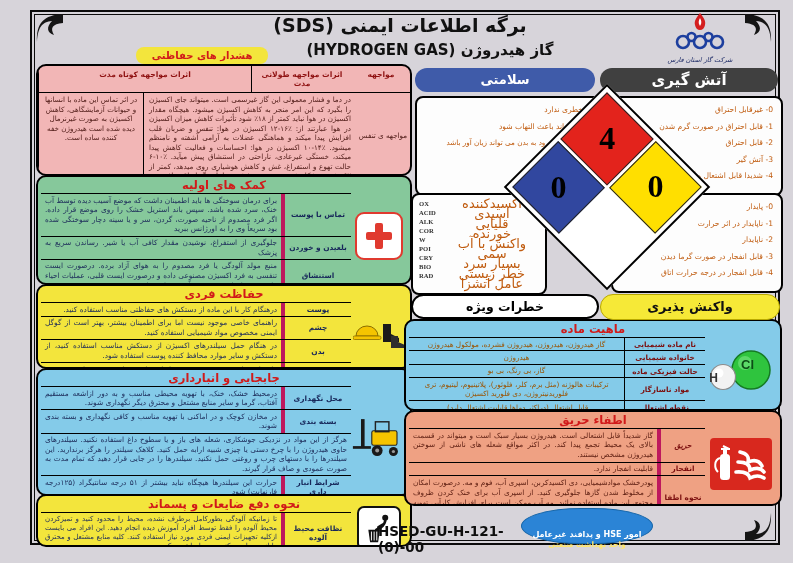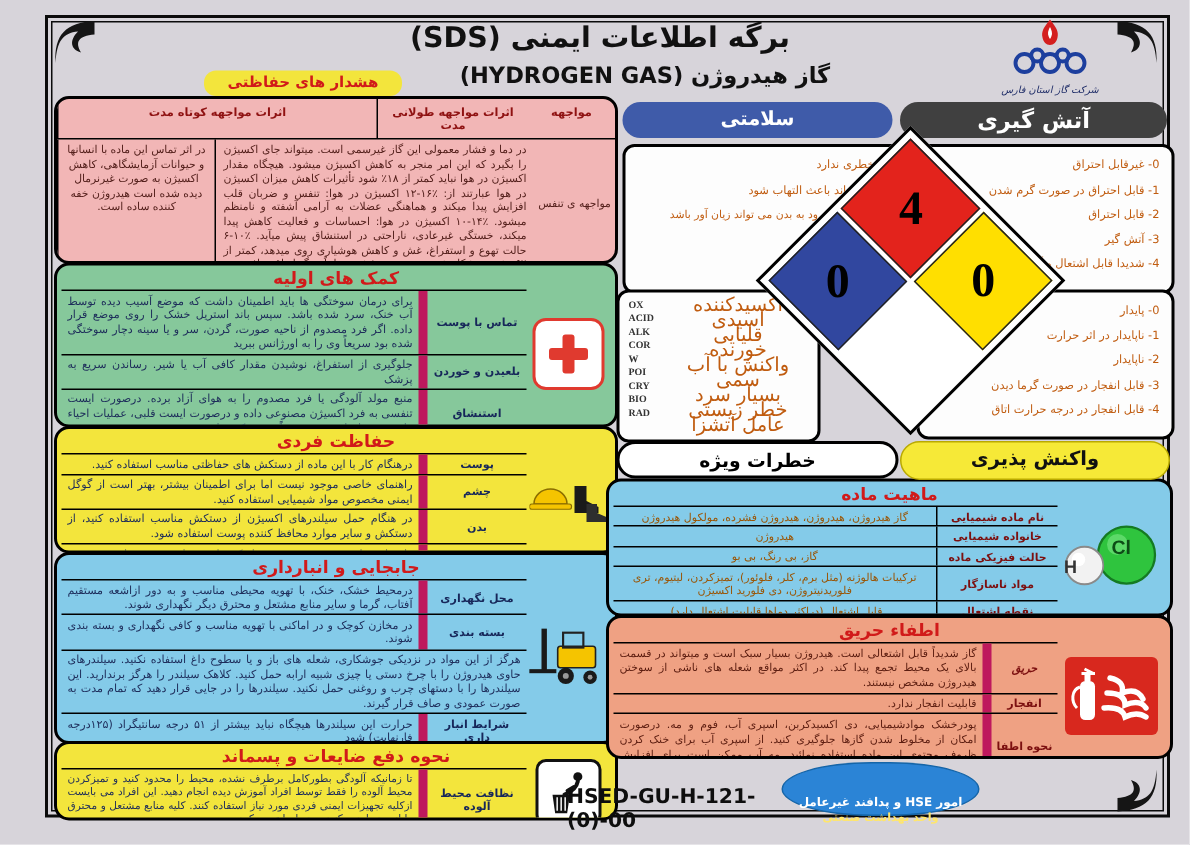--- a/index.html
+++ b/index.html
@@ -21,21 +21,21 @@
                 font-style:italic;margin-top:-2px;}
   
   .panel{position:absolute;border:2px solid #000;border-radius:10px;direction:rtl;overflow:hidden;z-index:1;}
   .ptitle{text-align:center;font-weight:bold;color:#d11a1a;font-size:11.5px;padding:1px 0 1px 0;}
   .pbody{display:flex;padding:0 3px 2px 3px;}
   .icon-col{width:56px;display:flex;align-items:center;justify-content:center;flex:none;}
   .rows{flex:1;display:flex;flex-direction:column;border-top:1px solid #000;}
   .row{display:flex;align-items:stretch;}
   .row + .row{border-top:1px solid #000;}
   .lbl{width:62px;flex:none;display:flex;align-items:center;justify-content:center;text-align:center;
-       font-weight:bold;font-size:7.4px;color:#17275a;border-left:6px solid #be185d;padding:1px 2px;}
+       font-weight:bold;font-size:7.4px;color:#17275a;border-left:4px solid #be185d;padding:1px 2px;}
   .txt{flex:1;font-size:7.4px;line-height:1.3;color:#1d2c5a;padding:1.5px 4px;text-align:justify;}
   
   .pink{background:#f2b6b6;}
   .pink .hrow{display:flex;border-bottom:1.5px solid #000;font-weight:bold;color:#8f1212;}
   .pink .hcell{font-size:7.6px;text-align:center;padding:4px 2px;}
   .pink .brow{display:flex;}
   .pink .bcell{font-size:7.2px;color:#54201c;line-height:1.32;}
   .sep-l{border-left:1px solid #000;}
   
   .green{background:#86c89b;}
@@ -343,21 +343,21 @@
         <div class="row" style="flex:1;">
             <div class="m-lbl">خانواده شیمیایی</div>
             <div class="m-txt">هیدروژن</div>
           </div>
         <div class="row" style="flex:1;">
             <div class="m-lbl">حالت فیزیکی ماده</div>
             <div class="m-txt">گاز، بی رنگ، بی بو</div>
           </div>
         <div class="row" style="flex:1.5;">
             <div class="m-lbl">مواد ناسازگار</div>
-            <div class="m-txt">ترکیبات هالوژنه (مثل برم، کلر، فلوئور)، تمیزکردن، لیتیوم، تری فلوریدنیتروژن، دی فلورید اکسیژن</div>
+            <div class="m-txt">ترکیبات هالوژنه (مثل برم، کلر، فلوئور)، پلاتینیوم، لیتیوم، تری فلوریدنیتروژن، دی فلورید اکسیژن</div>
           </div>
         <div class="row" style="flex:1;">
             <div class="m-lbl">نقطه اشتعال</div>
             <div class="m-txt">قابل اشتعال (دراکثر دماها قابلیت اشتعال دارد).</div>
           </div>
       </div>
     </div>
   </div>
 
   <div class="panel salmon" style="left:404px;top:410px;width:374px;height:92px;">

